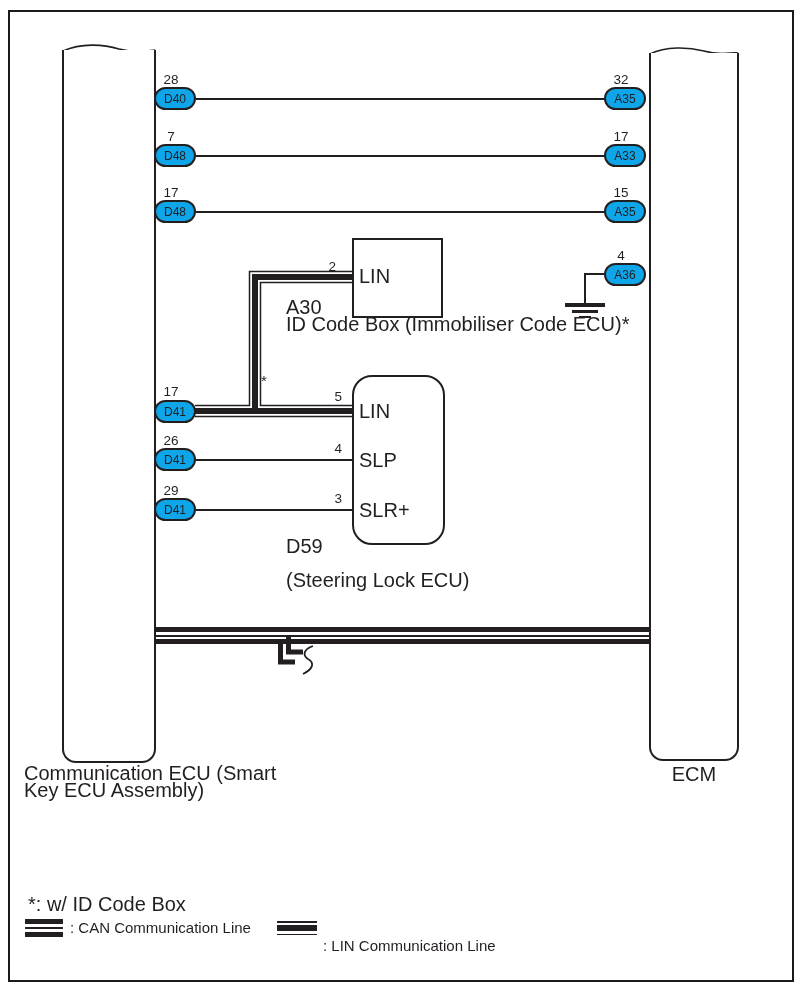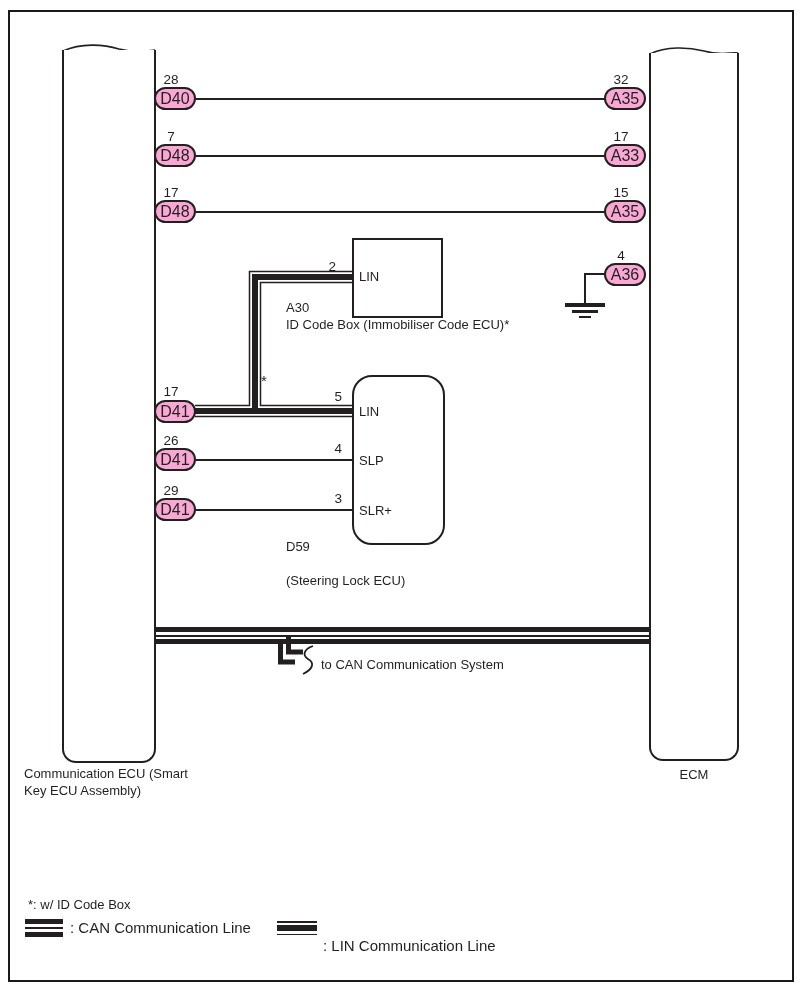--- a/index.html
+++ b/index.html
@@ -1,23 +1,23 @@
 <!DOCTYPE html>
 <html><head>
 <meta charset="utf-8">
 <style>
   html,body{margin:0;padding:0;background:#fff;}
   #stage{position:relative;width:802px;height:992px;background:#fff;
          font-family:"Liberation Sans",sans-serif;color:#231f20;overflow:hidden;}
   .abs{position:absolute;}
-  .txt{position:absolute;font-size:13px;line-height:17.5px;color:#231f20;white-space:nowrap;}
+  .txt{position:absolute;font-size:20px;line-height:17.5px;color:#231f20;white-space:nowrap;}
   .pin-num{position:absolute;font-size:13.5px;color:#231f20;text-align:center;}
   .oval{position:absolute;width:42px;height:23px;box-sizing:border-box;border:2px solid #231f20;
-        border-radius:12px;background:#f9a8d4;display:flex;align-items:center;justify-content:center;
-        font-size:16px;z-index:5;}
+        border-radius:12px;background:#0ea5e9;display:flex;align-items:center;justify-content:center;
+        font-size:12px;z-index:5;}
   .wire{position:absolute;background:#231f20;}
   .ecu-box{position:absolute;box-sizing:border-box;border-left:2px solid #231f20;
            border-right:2px solid #231f20;border-bottom:2px solid #231f20;
            border-radius:0 0 14px 14px;background:#fff;z-index:1;}
   .sq-box{position:absolute;box-sizing:border-box;border:2px solid #231f20;background:#fff;}
   .rd-box{position:absolute;box-sizing:border-box;border:2px solid #231f20;background:#fff;border-radius:20px;}
   .signal-l{width:88px;text-align:right;}
   .stripe{background:#231f20;}
   svg{display:block;}
 </style>
@@ -65,21 +65,20 @@
   <div class="txt" style="left:261px;top:372px;font-size:15px;">*</div>
 
   <svg class="abs" style="left:155px;top:622px;" width="495" height="58" viewBox="0 0 495 58">
     <path d="M0 7.5 H495" stroke="#231f20" stroke-width="5" fill="none"></path>
     <path d="M0 14 H495" stroke="#231f20" stroke-width="2" fill="none"></path>
     <path d="M0 19.5 H495" stroke="#231f20" stroke-width="5" fill="none"></path>
     <path d="M125.5 19.5 V40 H140" stroke="#231f20" stroke-width="5" fill="none"></path>
     <path d="M133.5 14 V30 H148" stroke="#231f20" stroke-width="5" fill="none"></path>
     <path d="M158 24 C149 27 147 33 153 37 C160 41 158 47 148 52" stroke="#231f20" stroke-width="1.8" fill="none"></path>
   </svg>
-  <div class="txt" style="left:321px;top:656px;">to CAN Communication System</div>
 
   <div class="sq-box" style="left:352px;top:238px;width:91px;height:80px;"></div>
   <div class="txt" style="left:359px;top:268px;">LIN</div>
   <div class="pin-num" style="left:312px;top:259px;width:24px;text-align:right;">2</div>
   <div class="txt" style="left:286px;top:299px;">A30</div>
   <div class="txt" style="left:286px;top:316px;">ID Code Box (Immobiliser Code ECU)*</div>
 
   <div class="rd-box" style="left:352px;top:375px;width:93px;height:170px;"></div>
   <div class="txt" style="left:359px;top:403px;">LIN</div>
   <div class="txt" style="left:359px;top:452px;">SLP</div>

